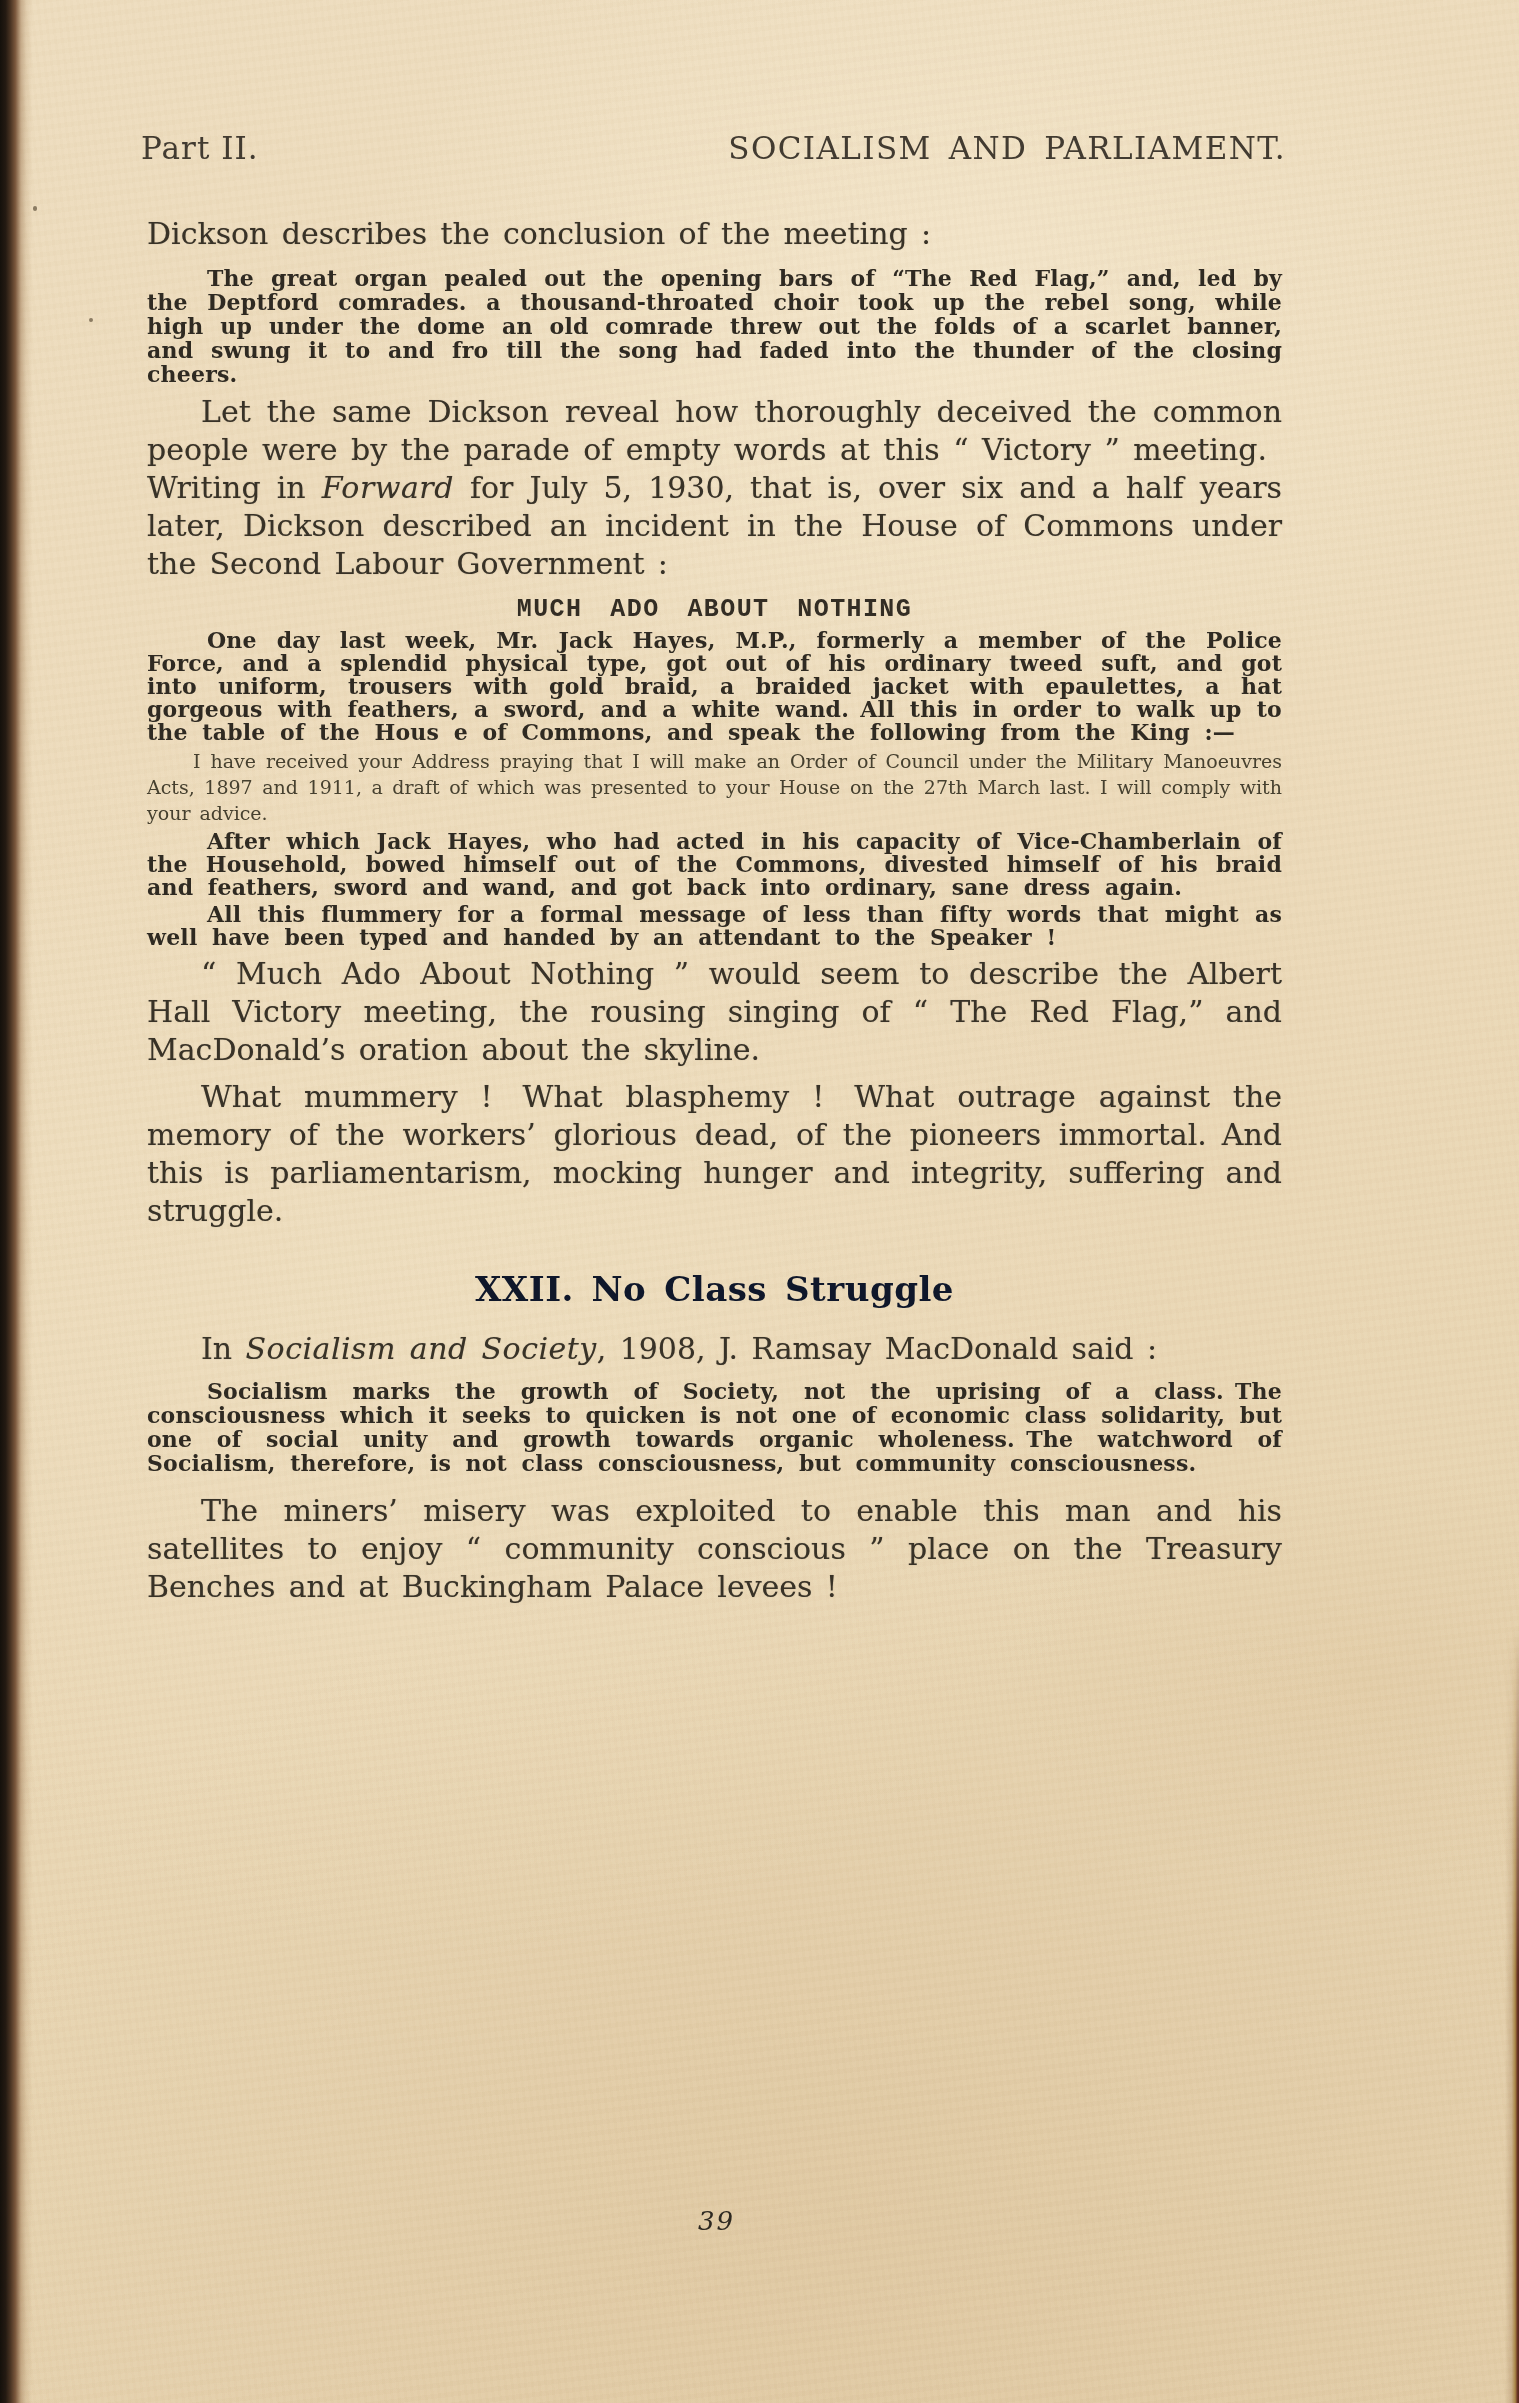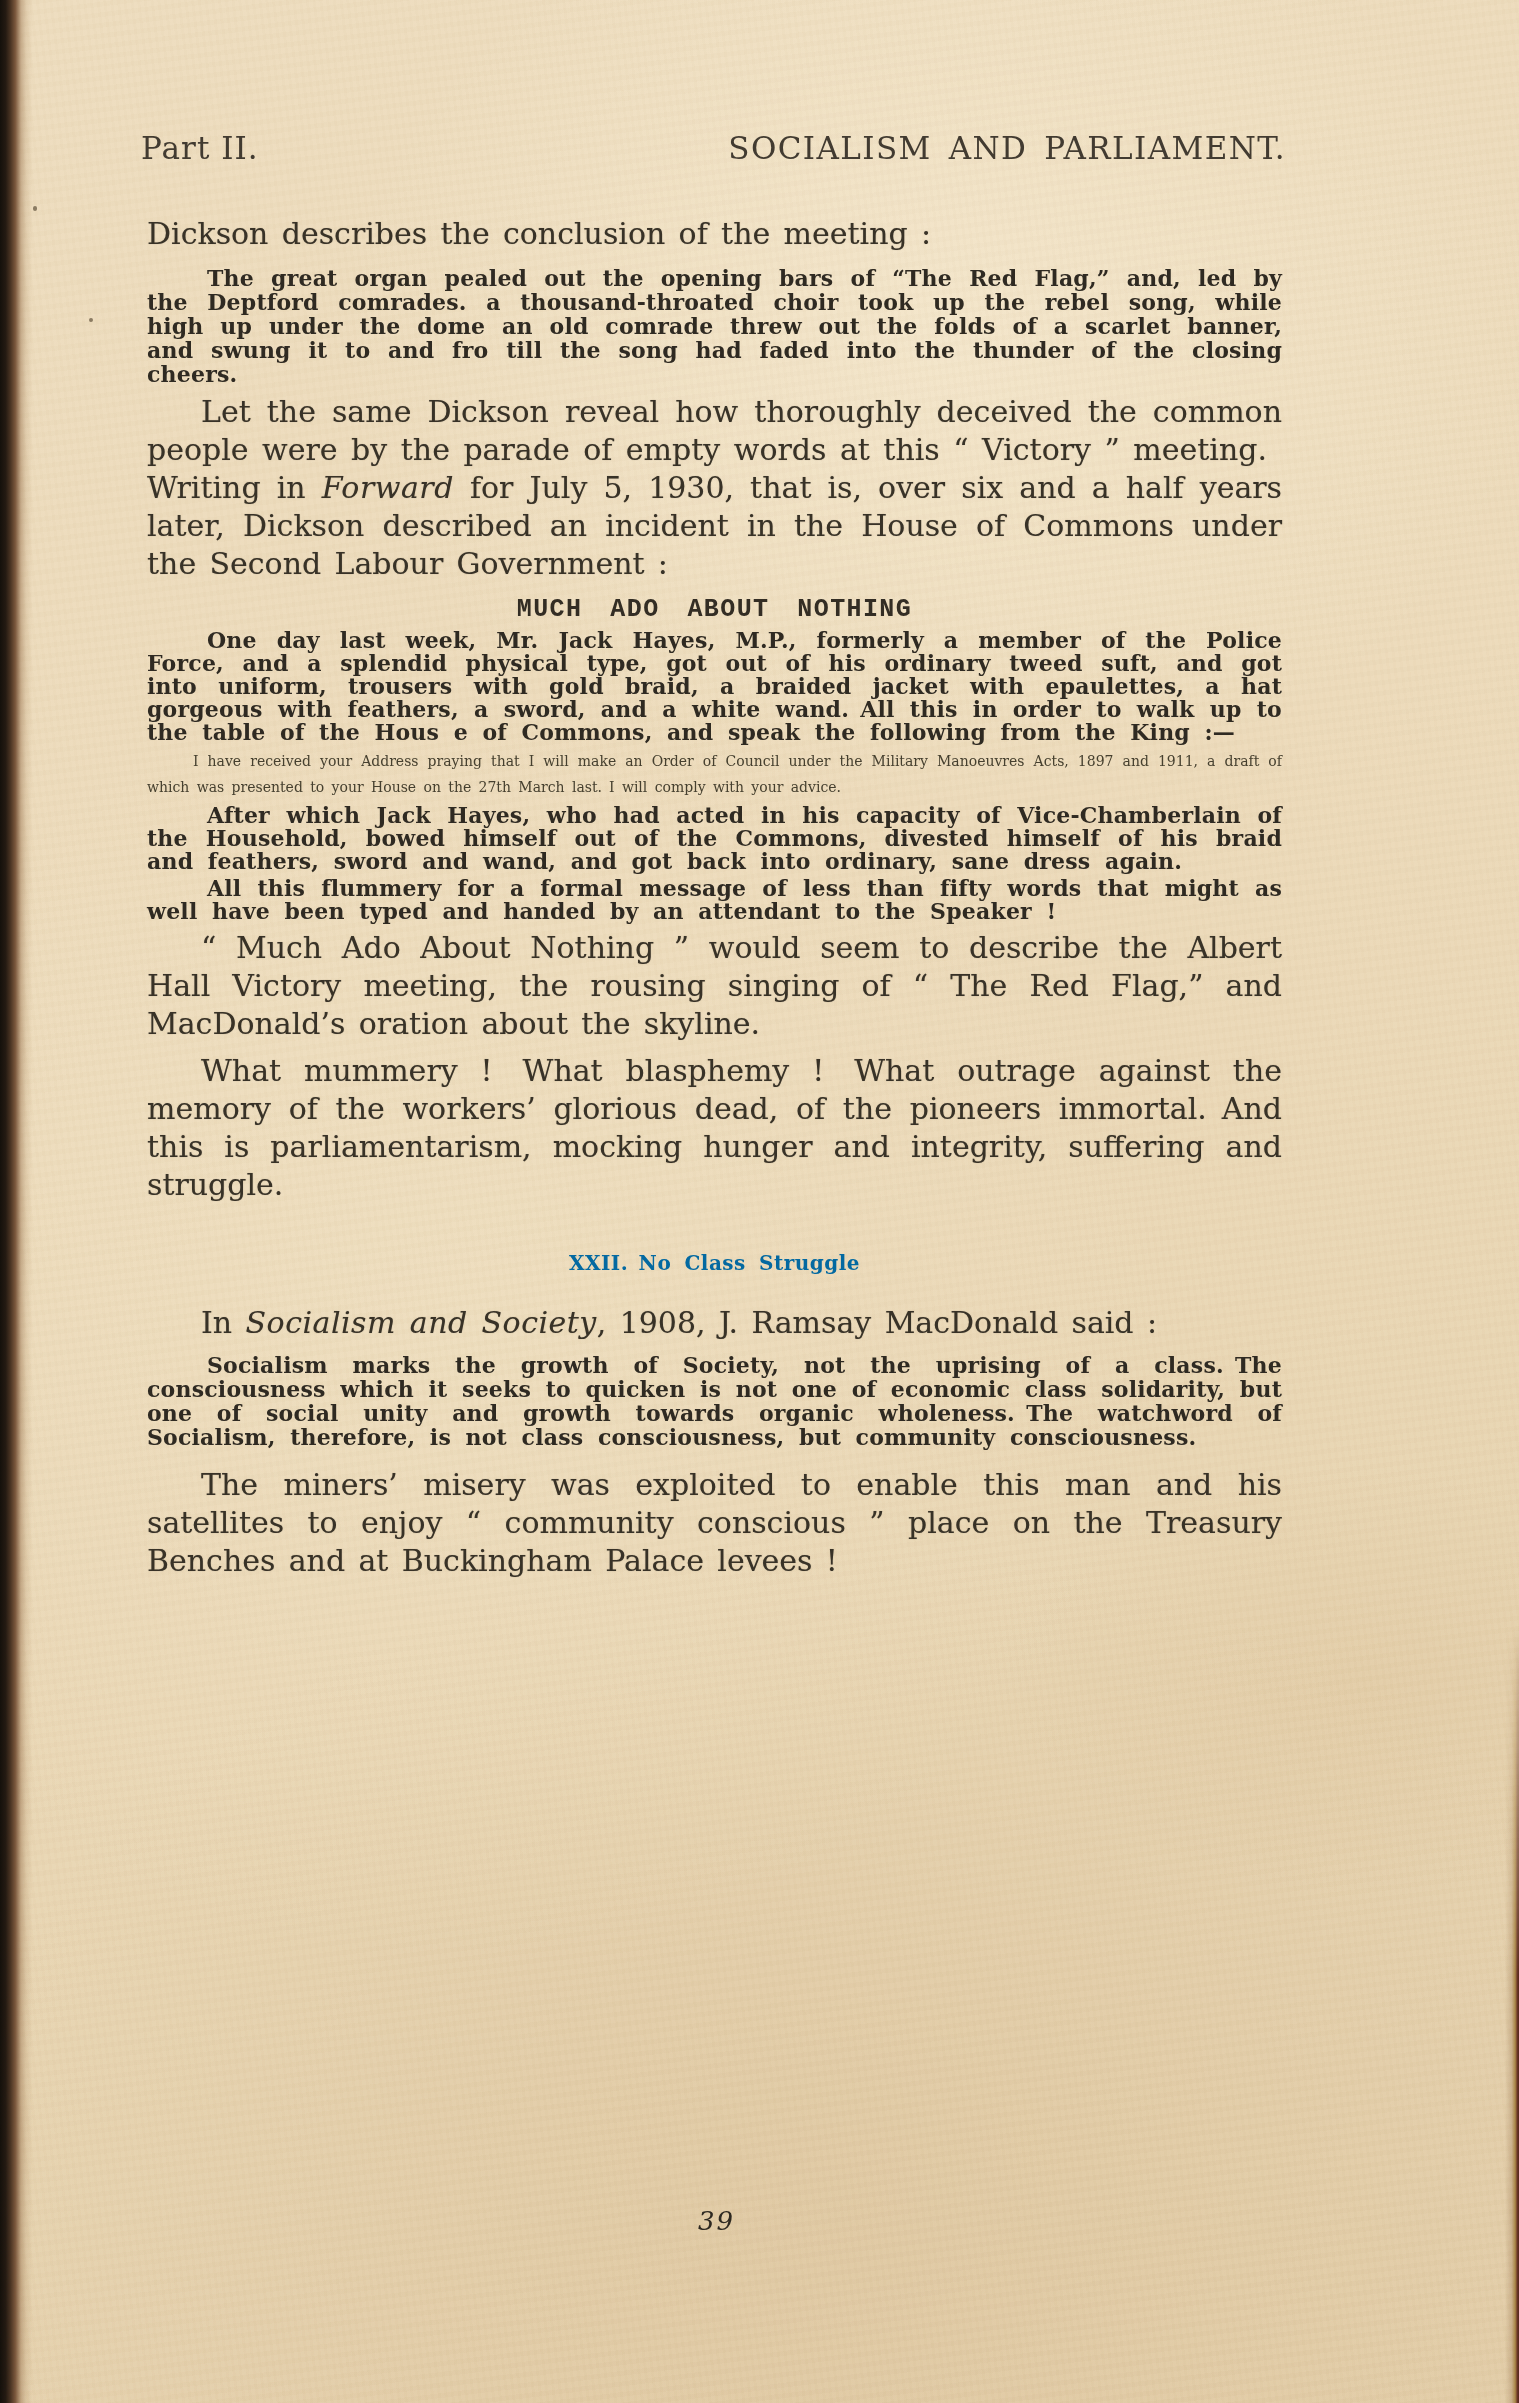--- a/index.html
+++ b/index.html
@@ -48,30 +48,30 @@
   .main{
     font-size:30px;line-height:38px;text-indent:54px;color:#383227;
     word-spacing:3.8px;text-shadow:0 0 1px rgba(56,50,39,0.35);
   }
   .quote-b{
     font-size:22px;line-height:24px;font-weight:700;text-indent:60px;
     color:#2f2a22;word-spacing:6.7px;letter-spacing:0.2px;
   }
   .quote-b.tight{line-height:23px;}
   .quote-plain{
-    font-size:14px;line-height:26px;text-indent:46px;color:#46402f;
+    font-size:19px;line-height:26px;text-indent:46px;color:#46402f;
     word-spacing:2.9px;
   }
   .subhead{
     text-align:center;font-weight:700;font-size:25px;line-height:29px;
     color:#332d24;letter-spacing:1.4px;word-spacing:11.5px;margin-top:12.4px;font-family:Liberation Mono, monospace;
   }
   .chapterhead{
-    text-align:center;font-weight:700;font-size:20px;line-height:34px;
-    color:#0369a1;word-spacing:5.7px;margin-top:42px;letter-spacing:0.5px;
+    text-align:center;font-weight:700;font-size:34px;line-height:34px;
+    color:#0f172a;word-spacing:5.7px;margin-top:42px;letter-spacing:0.5px;
   }
   .pagenum{
     position:absolute;left:698px;top:2206px;font-size:26px;color:#2e2921;letter-spacing:1.9px;font-style:italic;
   }
   .speck1,.speck2{position:absolute;border-radius:50%;background:rgba(60,45,25,0.55);}
   .speck1{width:4.8px;height:4.8px;left:32.5px;top:206px;}
   .speck2{width:3.8px;height:3.8px;left:89px;top:318px;}
   i{letter-spacing:0.5px;}
   
   .m-intro{margin-top:45px;text-indent:0;}

